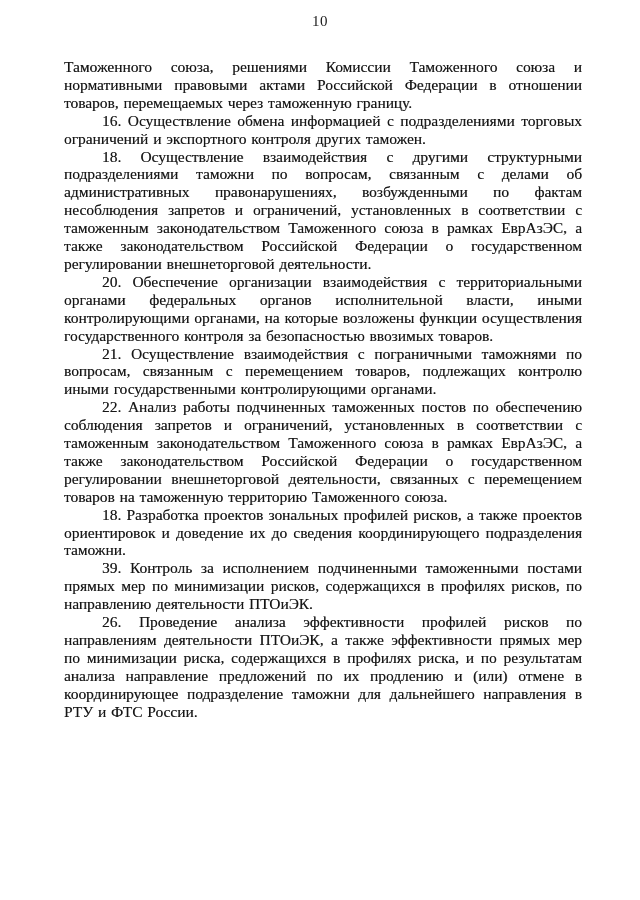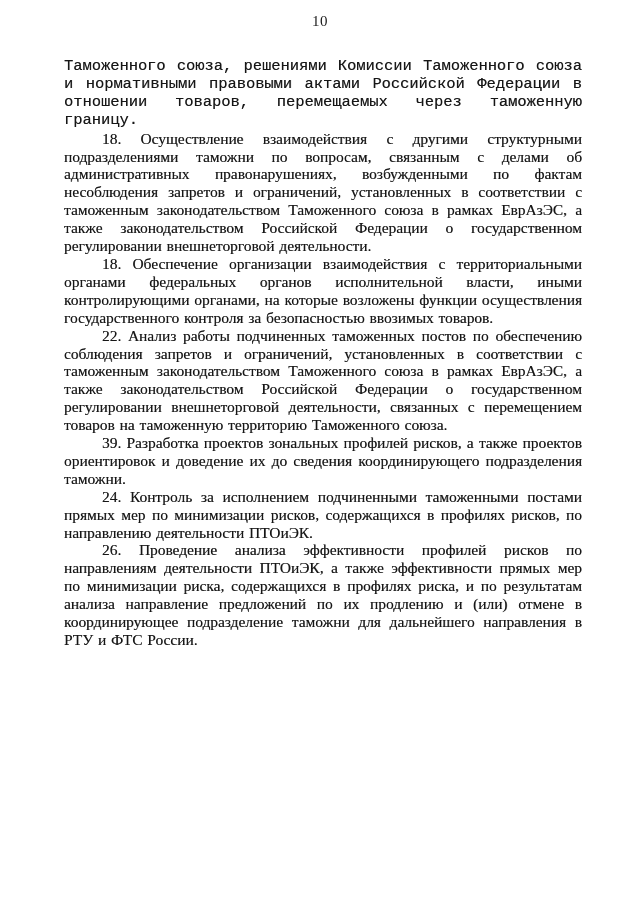--- a/index.html
+++ b/index.html
@@ -41,31 +41,32 @@
     text-shadow: 0.3px 0 0 rgba(20,20,20,0.55);
   }
   .content p {
     margin: 0;
     padding: 0;
     text-indent: 38px;
     word-spacing: 1px;
   }
   .content p.continuation {
     text-indent: 0;
-    font-family: Liberation Mono, monospace;
   }
 </style>
 </head>
 <body>
 
 <div class="page">
   <div class="page-number">10</div>
 
   <main class="content">
     <p class="continuation">Таможенного союза, решениями Комиссии Таможенного союза и нормативными правовыми актами Российской Федерации в отношении товаров, перемещаемых через таможенную границу.</p>
+    <p>16. Осуществление обмена информацией с подразделениями торговых ограничений и экспортного контроля других таможен.</p>
     <p>18. Осуществление взаимодействия с другими структурными подразделениями таможни по вопросам, связанным с делами об административных правонарушениях, возбужденными по фактам несоблюдения запретов и ограничений, установленных в соответствии с таможенным законодательством Таможенного союза в рамках ЕврАзЭС, а также законодательством Российской Федерации о государственном регулировании внешнеторговой деятельности.</p>
-    <p>18. Обеспечение организации взаимодействия с территориальными органами федеральных органов исполнительной власти, иными контролирующими органами, на которые возложены функции осуществления государственного контроля за безопасностью ввозимых товаров.</p>
+    <p>20. Обеспечение организации взаимодействия с территориальными органами федеральных органов исполнительной власти, иными контролирующими органами, на которые возложены функции осуществления государственного контроля за безопасностью ввозимых товаров.</p>
+    <p>21. Осуществление взаимодействия с пограничными таможнями по вопросам, связанным с перемещением товаров, подлежащих контролю иными государственными контролирующими органами.</p>
     <p>22. Анализ работы подчиненных таможенных постов по обеспечению соблюдения запретов и ограничений, установленных в соответствии с таможенным законодательством Таможенного союза в рамках ЕврАзЭС, а также законодательством Российской Федерации о государственном регулировании внешнеторговой деятельности, связанных с перемещением товаров на таможенную территорию Таможенного союза.</p>
-    <p>39. Разработка проектов зональных профилей рисков, а также проектов ориентировок и доведение их до сведения координирующего подразделения таможни.</p>
-    <p>24. Контроль за исполнением подчиненными таможенными постами прямых мер по минимизации рисков, содержащихся в профилях рисков, по направлению деятельности ПТОиЭК.</p>
+    <p>18. Разработка проектов зональных профилей рисков, а также проектов ориентировок и доведение их до сведения координирующего подразделения таможни.</p>
+    <p>39. Контроль за исполнением подчиненными таможенными постами прямых мер по минимизации рисков, содержащихся в профилях рисков, по направлению деятельности ПТОиЭК.</p>
     <p>26. Проведение анализа эффективности профилей рисков по направлениям деятельности ПТОиЭК, а также эффективности прямых мер по минимизации риска, содержащихся в профилях риска, и по результатам анализа направление предложений по их продлению и (или) отмене в координирующее подразделение таможни для дальнейшего направления в РТУ и ФТС России.</p>
   </main>
 </div>
 
 </body></html>

